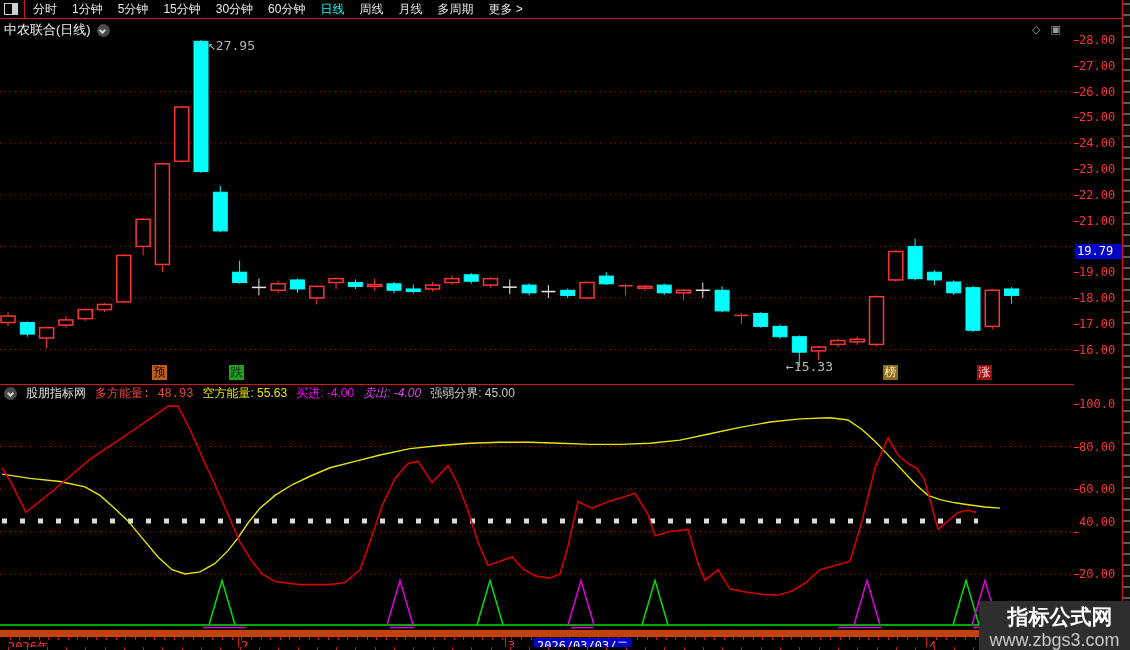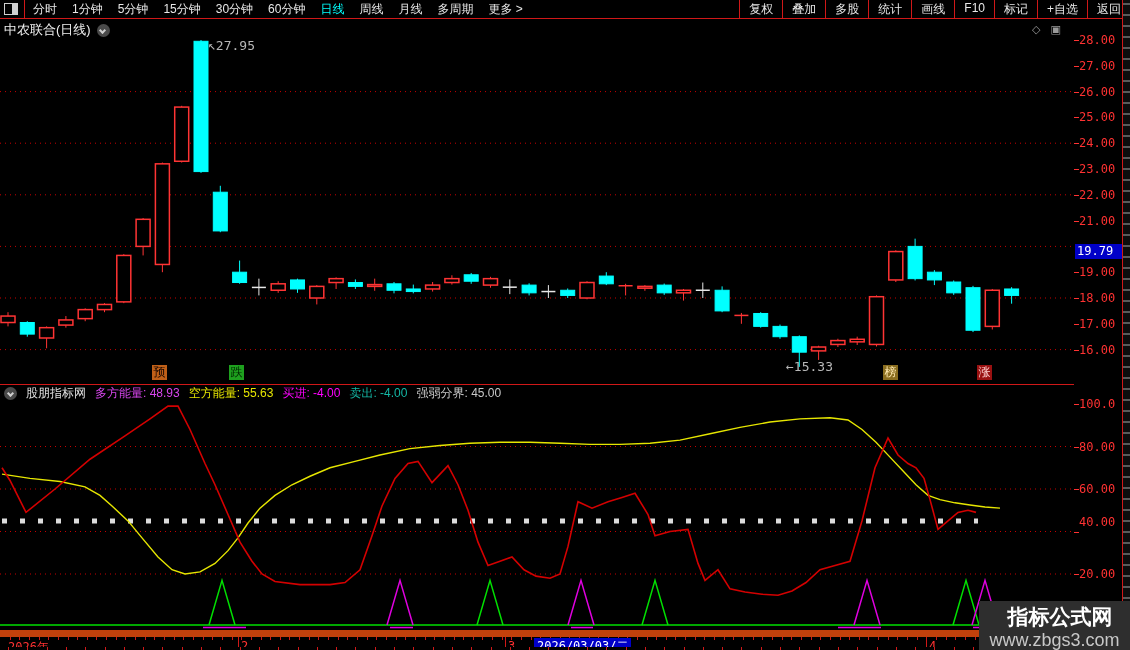--- a/index.html
+++ b/index.html
@@ -64,31 +64,20 @@
       <span class="mi">1分钟</span>
       <span class="mi">5分钟</span>
       <span class="mi">15分钟</span>
       <span class="mi">30分钟</span>
       <span class="mi">60分钟</span>
       <span class="mi active">日线</span>
       <span class="mi">周线</span>
       <span class="mi">月线</span>
       <span class="mi">多周期</span>
       <span class="mi">更多 &gt;</span>
-    </div>
-  <div id="menu-right">
-      <span class="mi">复权</span>
-      <span class="mi">叠加</span>
-      <span class="mi">多股</span>
-      <span class="mi">统计</span>
-      <span class="mi">画线</span>
-      <span class="mi">F10</span>
-      <span class="mi">标记</span>
-      <span class="mi">+自选</span>
-      <span class="mi">返回</span>
     </div>
 </div>
 
 <div id="title-row">
   <span>中农联合(日线)</span>
   <span class="drop-circle"></span>
 </div>
 <div id="corner-icons">
   <span>◇</span>
   <span>▣</span>
@@ -242,24 +231,24 @@
     <div class="tick" style="top: 323.8px;"></div>
     <div class="axis-label" style="top: 316.8px;">17.00</div>
     <div class="tick" style="top: 349.6px;"></div>
     <div class="axis-label" style="top: 342.6px;">16.00</div>
   </div>
 <div id="price-tag" style="top: 243.818px;">19.79</div>
 
 <div id="ind-header">
   <span class="drop-circle"></span>
   <span style="color:#e0e0e0">股朋指标网</span>
-<span style="color: #d946ef;">多方能量: 48.93</span>
+<span style="color: #ef4444; font-family: Liberation Mono, monospace;">多方能量: 48.93</span>
     <span style="color: rgb(230, 230, 0);">空方能量: 55.63</span>
     <span style="color: rgb(255, 0, 255);">买进: -4.00</span>
-    <span style="color: #14b8a6;">卖出: -4.00</span>
+    <span style="color: #d946ef; font-style: italic;">卖出: -4.00</span>
     <span style="color: rgb(200, 200, 200);">强弱分界: 45.00</span>
   </div>
 
 <svg id="ind-chart" width="1074" height="230" viewBox="0 400 1074 230" style="top:400px;">
     <line x1="0" x2="1074" y1="446.5" y2="446.5" stroke="#c80000" stroke-width="1" stroke-dasharray="1 4"></line>
     <line x1="0" x2="1074" y1="489" y2="489" stroke="#c80000" stroke-width="1" stroke-dasharray="1 4"></line>
     <line x1="0" x2="1074" y1="531.5" y2="531.5" stroke="#c80000" stroke-width="1" stroke-dasharray="1 4"></line>
     <line x1="0" x2="1074" y1="574" y2="574" stroke="#c80000" stroke-width="1" stroke-dasharray="1 4"></line>
     <line x1="0" x2="1012" y1="625" y2="625" stroke="#00e000" stroke-width="1.5"></line>
     <line x1="203" x2="246" y1="627.55" y2="627.55" stroke="#e000e0" stroke-width="1.5"></line>

